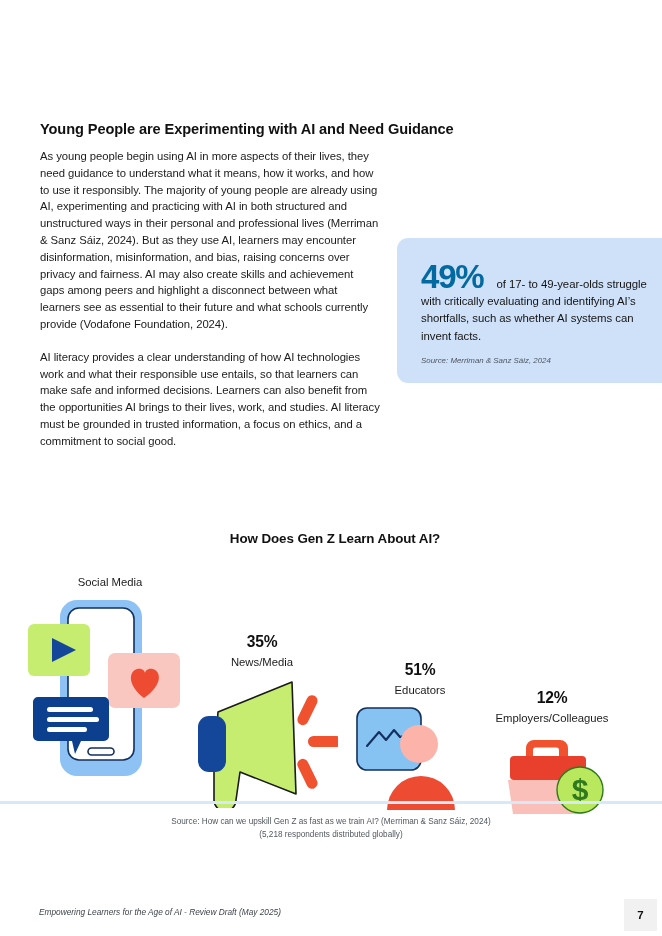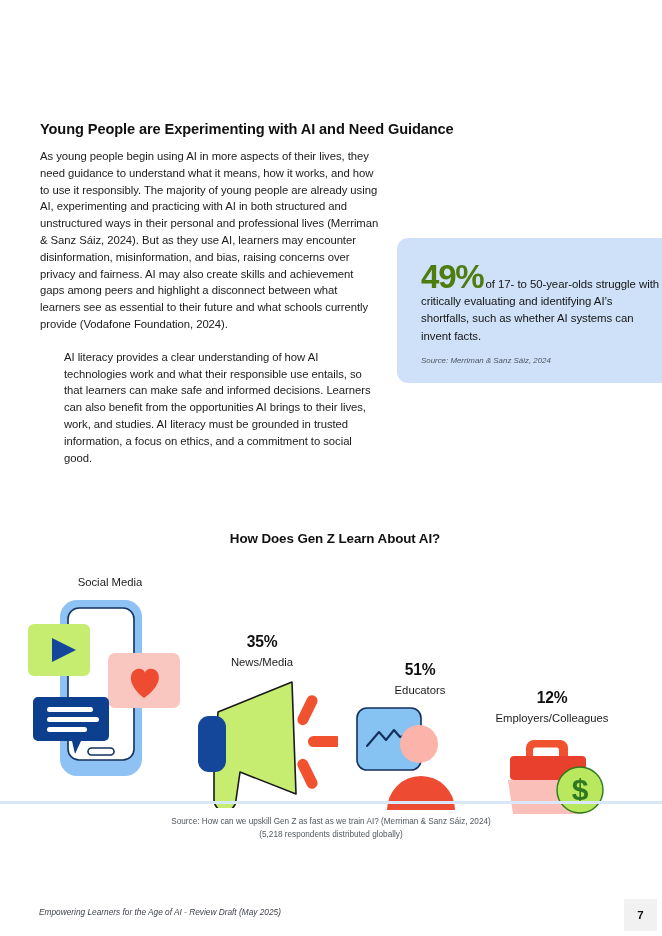--- a/index.html
+++ b/index.html
@@ -34,21 +34,21 @@
     top: 148px;
     width: 340px;
   }
   .para {
     font-size: 11.3px;
     line-height: 16.8px;
     color: #1b1b1b;
     margin: 0 0 16px 0;
     letter-spacing: -0.05px;
   }
-  .para:last-child { margin-bottom: 0; margin-left: 24px; }
+  .para:last-child { margin-bottom: 0; }
 
   
   #callout-box {
     position: absolute;
     left: 397px;
     top: 238px;
     width: 285px;
     height: 145px;
     background: #cfe1f9;
     border-radius: 11px;
@@ -58,23 +58,23 @@
   #callout-text {
     font-size: 11.4px;
     line-height: 17.2px;
     color: #141414;
     letter-spacing: -0.05px;
   }
   #callout-figure {
     font-size: 33px;
     font-weight: bold;
     letter-spacing: -1.2px;
-    color: #4d7c0f;
+    color: #0369a1;
     line-height: 1;
-    margin-right: 2px;
+    margin-right: 13px;
   }
   #callout-source {
     margin-top: 11px;
     font-size: 7.9px;
     font-style: italic;
     color: #4e5560;
     letter-spacing: 0px;
   }
 
   
@@ -163,21 +163,21 @@
 <body>
 
 <div id="article-heading">Young People are Experimenting with AI and Need Guidance</div>
 
 <div id="article-body">
   <p class="para">As young people begin using AI in more aspects of their lives, they need guidance to understand what it means, how it works, and how to use it responsibly. The majority of young people are already using AI, experimenting and practicing with AI in both structured and unstructured ways in their personal and professional lives (Merriman &amp; Sanz Sáiz, 2024). But as they use AI, learners may encounter disinformation, misinformation, and bias, raising concerns over privacy and fairness. AI may also create skills and achievement gaps among peers and highlight a disconnect between what learners see as essential to their future and what schools currently provide (Vodafone Foundation, 2024).</p>
   <p class="para">AI literacy provides a clear understanding of how AI technologies work and what their responsible use entails, so that learners can make safe and informed decisions. Learners can also benefit from the opportunities AI brings to their lives, work, and studies. AI literacy must be grounded in trusted information, a focus on ethics, and a commitment to social good.</p>
 </div>
 
 <div id="callout-box">
-  <div id="callout-text"><span id="callout-figure">49%</span><span>of 17- to 50-year-olds struggle with critically evaluating and identifying AI’s shortfalls, such as whether AI systems can invent facts.</span></div>
+  <div id="callout-text"><span id="callout-figure">49%</span><span>of 17- to 49-year-olds struggle with critically evaluating and identifying AI’s shortfalls, such as whether AI systems can invent facts.</span></div>
   <div id="callout-source">Source: Merriman &amp; Sanz Sáiz, 2024</div>
 </div>
 
 <div id="chart-title">How Does Gen Z Learn About AI?</div>
 
 <div class="chart-item" id="chart-item-0">
   <div class="chart-label">Social Media</div>
   <div class="chart-art">
     <svg width="172" height="180" viewBox="0 0 172 180" xmlns="http://www.w3.org/2000/svg">
       <rect x="36" y="4" width="82" height="176" rx="17" fill="#8ec2f5"></rect>

